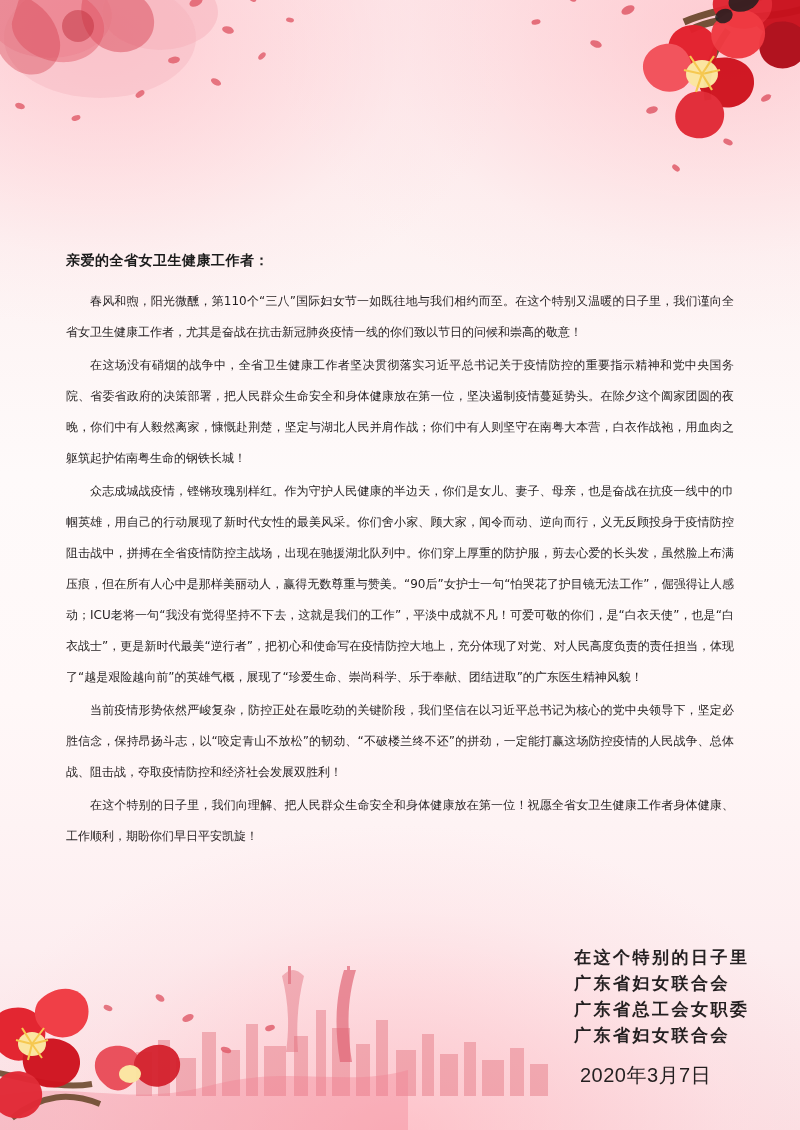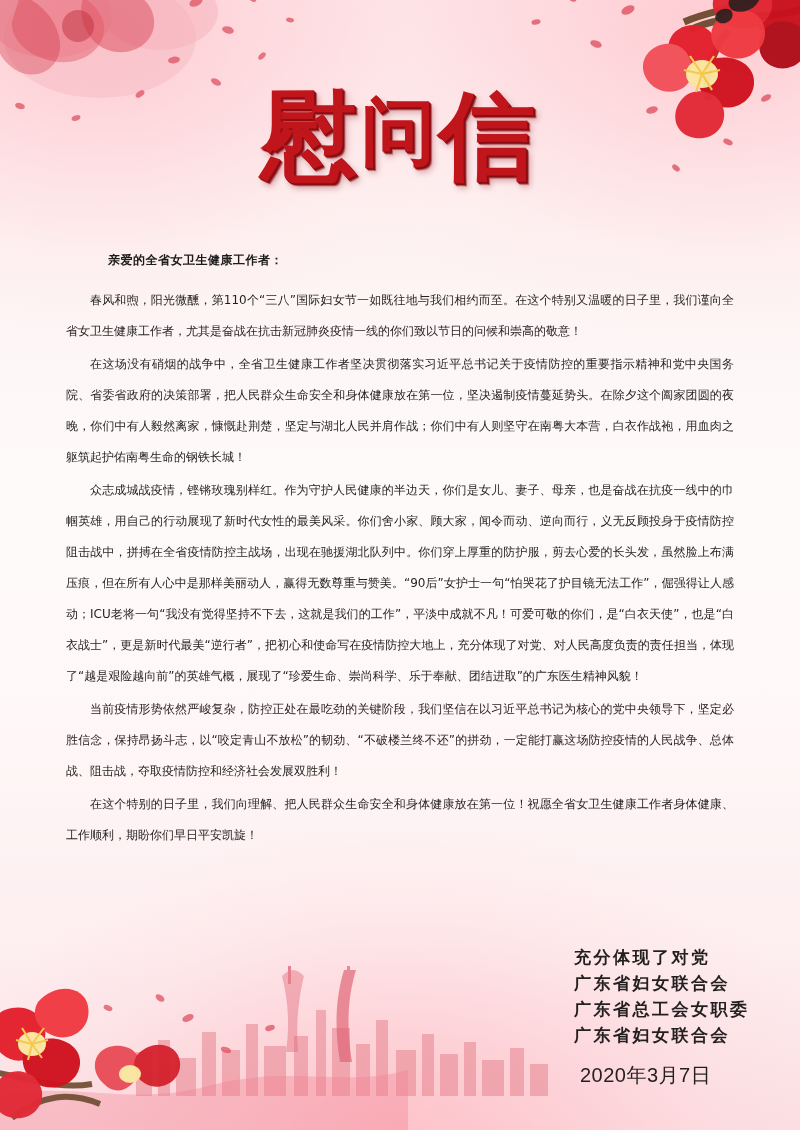--- a/index.html
+++ b/index.html
@@ -71,26 +71,25 @@
   #letter {
     position: absolute;
     left: 66px;
     top: 252px;
     width: 668px;
     z-index: 4;
     color: #231f20;
     font-family: "DejaVu Sans", "Liberation Sans", sans-serif;
   }
   #salutation {
-    font-size: 12px;
+    font-size: 14px;
     font-weight: bold;
     letter-spacing: 0.5px;
     margin-bottom: 16px;
     color: #1b1b1b;
-    margin-left: 42px;
   }
   .para {
     font-size: 12px;
     line-height: 31px;
     text-align: justify;
     text-justify: inter-ideograph;
     text-indent: 2em;
     margin: 0 0 2px 0;
     color: #231f20;
   }
@@ -195,38 +194,33 @@
         <ellipse cx="176" cy="128" rx="6" ry="3.4" transform="rotate(-15 176 128)"></ellipse>
         <ellipse cx="96" cy="16" rx="5" ry="3" transform="rotate(35 96 16)"></ellipse>
         <ellipse cx="290" cy="116" rx="5.5" ry="3" transform="rotate(-30 290 116)"></ellipse>
         <ellipse cx="252" cy="160" rx="5" ry="2.8" transform="rotate(25 252 160)"></ellipse>
         <ellipse cx="60" cy="40" rx="4.6" ry="2.6" transform="rotate(-12 60 40)"></ellipse>
         <ellipse cx="200" cy="186" rx="4.4" ry="2.6" transform="rotate(40 200 186)"></ellipse>
       </g>
     </svg>
   </div>
 
-  <div id="title-block">
-    <div id="title">
-      <span class="ch">慰</span><span class="ch small">问</span><span class="ch">信</span>
-    </div>
-  </div>
 
   <div id="letter">
     <div id="salutation">亲爱的全省女卫生健康工作者：</div>
     <p class="para">春风和煦，阳光微醺，第110个“三八”国际妇女节一如既往地与我们相约而至。在这个特别又温暖的日子里，我们谨向全省女卫生健康工作者，尤其是奋战在抗击新冠肺炎疫情一线的你们致以节日的问候和崇高的敬意！</p>
     <p class="para">在这场没有硝烟的战争中，全省卫生健康工作者坚决贯彻落实习近平总书记关于疫情防控的重要指示精神和党中央国务院、省委省政府的决策部署，把人民群众生命安全和身体健康放在第一位，坚决遏制疫情蔓延势头。在除夕这个阖家团圆的夜晚，你们中有人毅然离家，慷慨赴荆楚，坚定与湖北人民并肩作战；你们中有人则坚守在南粤大本营，白衣作战袍，用血肉之躯筑起护佑南粤生命的钢铁长城！</p>
     <p class="para">众志成城战疫情，铿锵玫瑰别样红。作为守护人民健康的半边天，你们是女儿、妻子、母亲，也是奋战在抗疫一线中的巾帼英雄，用自己的行动展现了新时代女性的最美风采。你们舍小家、顾大家，闻令而动、逆向而行，义无反顾投身于疫情防控阻击战中，拼搏在全省疫情防控主战场，出现在驰援湖北队列中。你们穿上厚重的防护服，剪去心爱的长头发，虽然脸上布满压痕，但在所有人心中是那样美丽动人，赢得无数尊重与赞美。“90后”女护士一句“怕哭花了护目镜无法工作”，倔强得让人感动；ICU老将一句“我没有觉得坚持不下去，这就是我们的工作”，平淡中成就不凡！可爱可敬的你们，是“白衣天使”，也是“白衣战士”，更是新时代最美“逆行者”，把初心和使命写在疫情防控大地上，充分体现了对党、对人民高度负责的责任担当，体现了“越是艰险越向前”的英雄气概，展现了“珍爱生命、崇尚科学、乐于奉献、团结进取”的广东医生精神风貌！</p>
     <p class="para">当前疫情形势依然严峻复杂，防控正处在最吃劲的关键阶段，我们坚信在以习近平总书记为核心的党中央领导下，坚定必胜信念，保持昂扬斗志，以“咬定青山不放松”的韧劲、“不破楼兰终不还”的拼劲，一定能打赢这场防控疫情的人民战争、总体战、阻击战，夺取疫情防控和经济社会发展双胜利！</p>
     <p class="para">在这个特别的日子里，我们向理解、把人民群众生命安全和身体健康放在第一位！祝愿全省女卫生健康工作者身体健康、工作顺利，期盼你们早日平安凯旋！</p>
   </div>
 
   <div id="signature">
     <ul id="sign-list">
-      <li>充分体现了对党</li>
+      <li>在这个特别的日子里</li>
       <li>广东省妇女联合会</li>
       <li>广东省总工会女职委</li>
       <li>广东省妇女联合会</li>
     </ul>
     <div id="sign-date">2020年3月7日</div>
   </div>
 
   <div class="deco" id="deco-skyline">
     <svg width="430" height="130" viewBox="0 0 430 130">
       <g fill="#e8848f" opacity="0.55">

